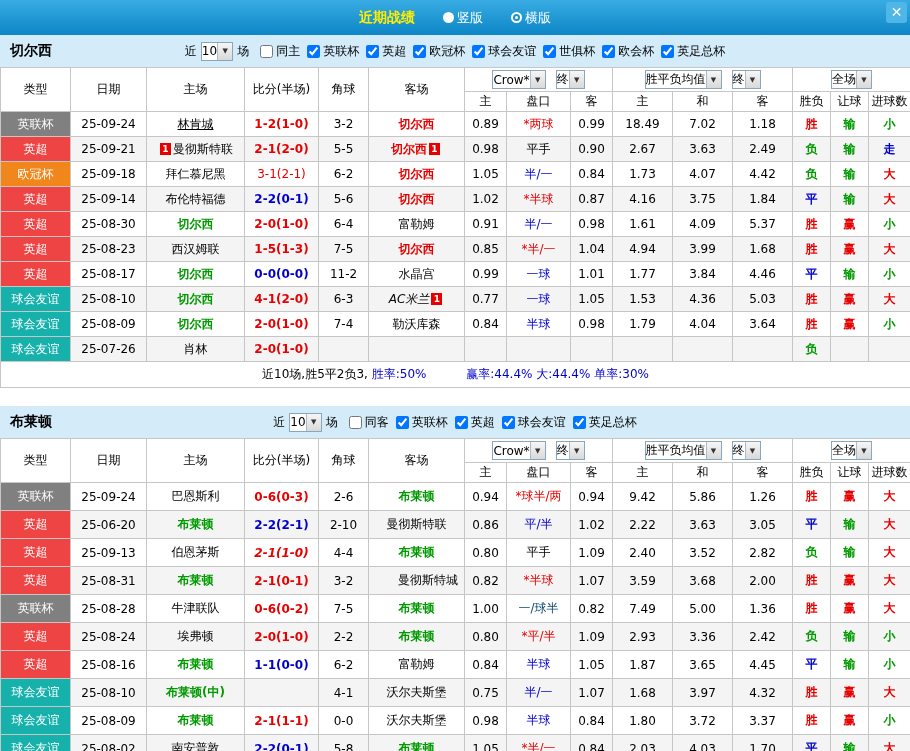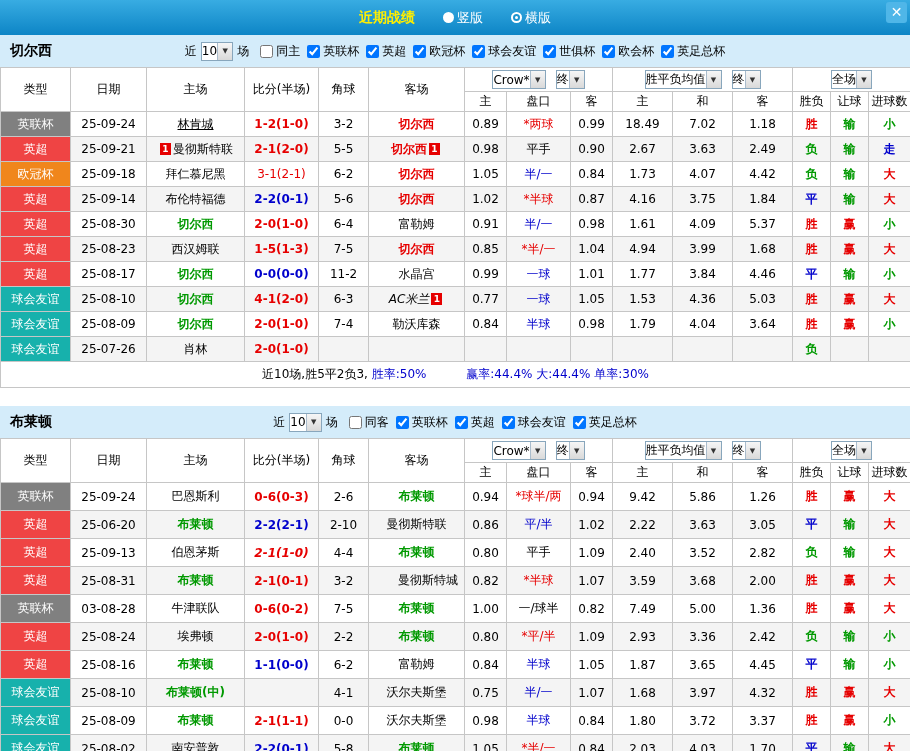--- a/index.html
+++ b/index.html
@@ -548,27 +548,27 @@
           <td>1.07</td>
           <td>3.59</td>
           <td>3.68</td>
           <td>2.00</td>
           <td style="color: rgb(230, 0, 0); font-weight: bold;">胜</td>
           <td style="color: rgb(230, 0, 0); font-weight: bold;">赢</td>
           <td style="color: rgb(230, 0, 0); font-weight: bold;">大</td>
         </tr>
         <tr>
           <td class="type" style="background: rgb(128, 128, 128);">英联杯</td>
-          <td>03-08-28</td>
+          <td>25-08-28</td>
           <td><span style="color: rgb(0, 0, 0);">牛津联队</span></td>
           <td style="color: rgb(230, 0, 0); font-weight: bold;">0-6(0-2)</td>
           <td>7-5</td>
           <td><span style="color: rgb(0, 153, 0); font-weight: bold;">布莱顿</span></td>
           <td>1.00</td>
-          <td style="color: #000000;">一/球半</td>
+          <td style="color: #0c4a6e;">一/球半</td>
           <td>0.82</td>
           <td>7.49</td>
           <td>5.00</td>
           <td>1.36</td>
           <td style="color: rgb(230, 0, 0); font-weight: bold;">胜</td>
           <td style="color: rgb(230, 0, 0); font-weight: bold;">赢</td>
           <td style="color: rgb(230, 0, 0); font-weight: bold;">大</td>
         </tr>
         <tr>
           <td class="type" style="background: rgb(239, 68, 68);">英超</td>

